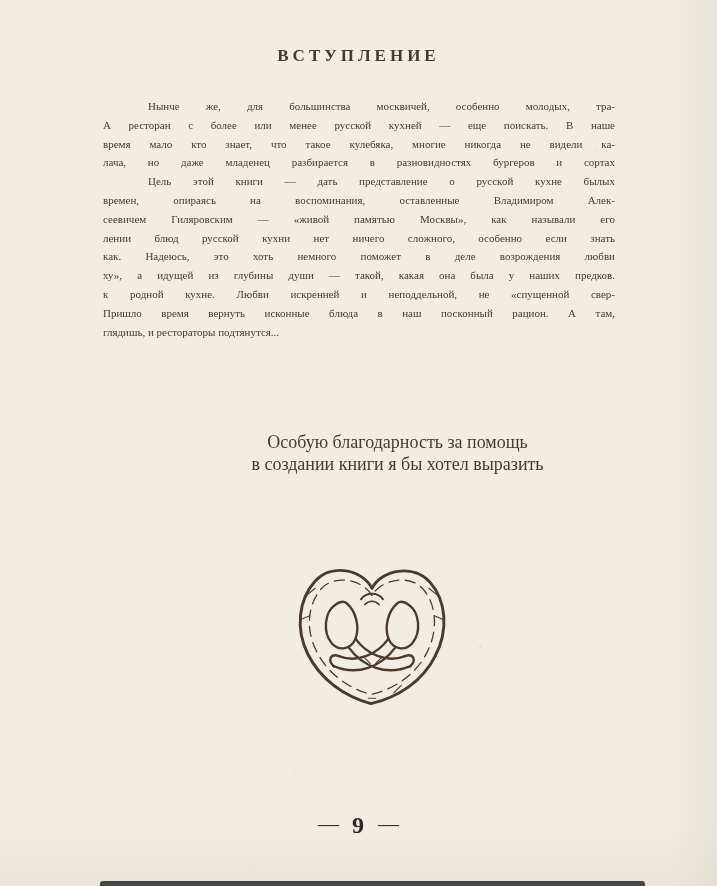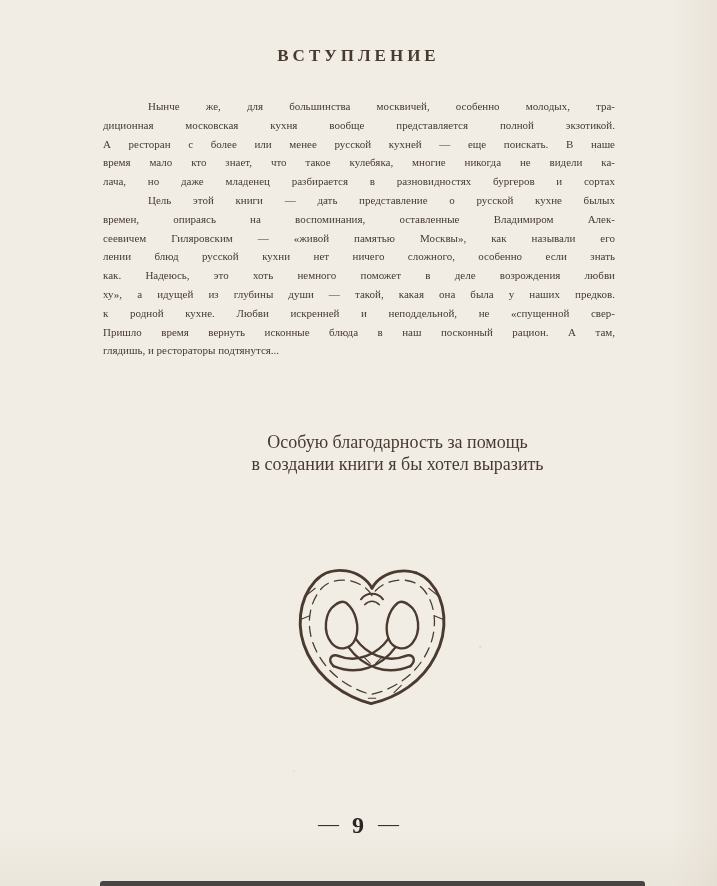--- a/index.html
+++ b/index.html
@@ -86,21 +86,20 @@
 </head>
 <body style="--paper: #f1ede4; --ink: #473a31; --footer-ink: #2c2722; --edge: #3b3734;">
 
 <div class="page">
 
   <div class="chapter-header">ВСТУПЛЕНИЕ</div>
 
   <div class="body-text">
       <div class="paragraph">
         <div class="line first">Нынче же, для большинства москвичей, особенно молодых, тра-</div>
-        <div class="line">диционная московская кухня вообще представляется полной экзотикой.</div>
         <div class="line">А ресторан с более или менее русской кухней — еще поискать. В наше</div>
         <div class="line">время мало кто знает, что такое кулебяка, многие никогда не видели ка-</div>
         <div class="line">лача, но даже младенец разбирается в разновидностях бургеров и сортах</div>
       </div>
       <div class="paragraph">
         <div class="line first">Цель этой книги — дать представление о русской кухне былых</div>
         <div class="line">времен, опираясь на воспоминания, оставленные Владимиром Алек-</div>
         <div class="line">сеевичем Гиляровским — «живой памятью Москвы», как называли его</div>
         <div class="line">лении блюд русской кухни нет ничего сложного, особенно если знать</div>
         <div class="line">как. Надеюсь, это хоть немного поможет в деле возрождения любви</div>

